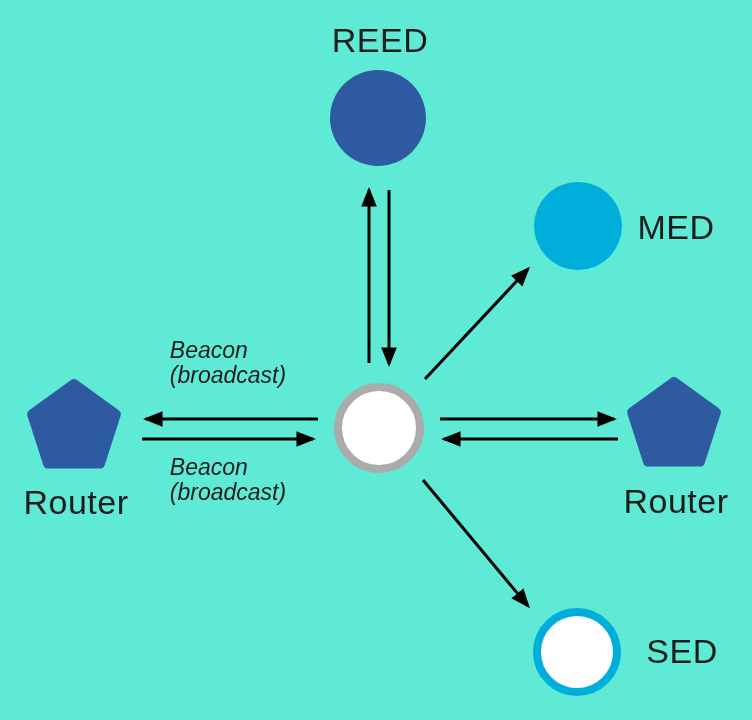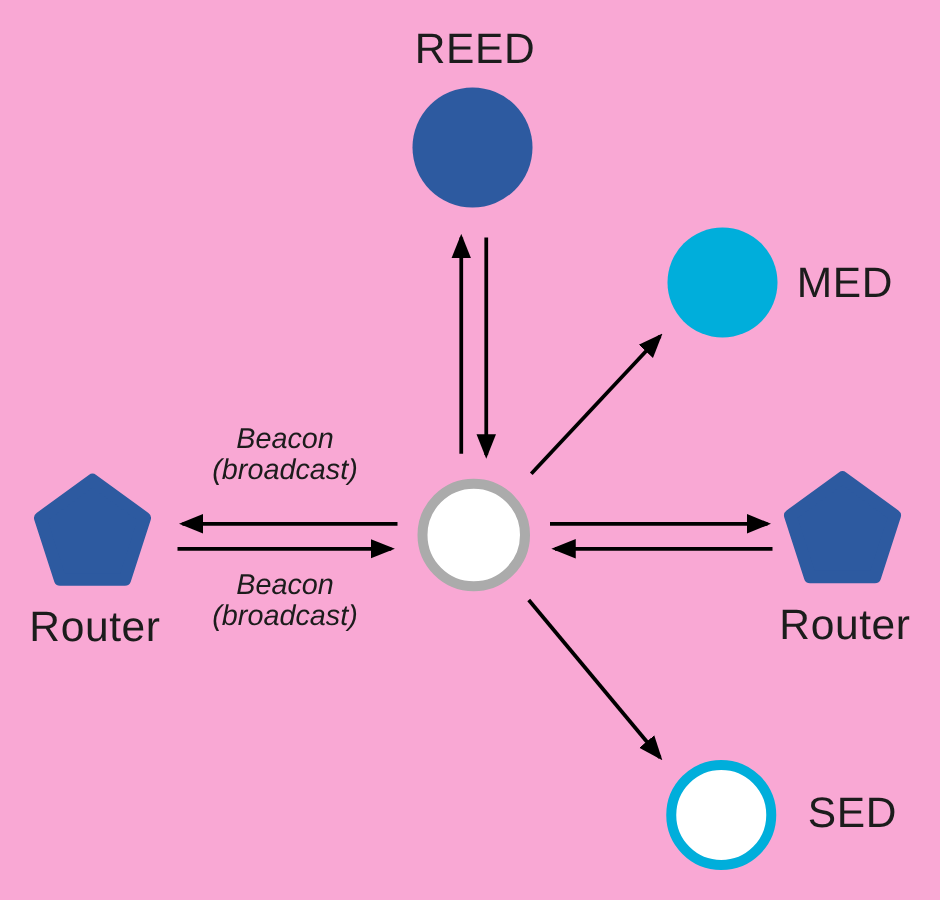--- a/index.html
+++ b/index.html
@@ -4,21 +4,21 @@
 <style>
   html, body {
     margin: 0;
     padding: 0;
     background: #ffffff;
   }
   .stage {
     position: relative;
     width: 752px;
     height: 720px;
-    background: #f9a8d4;
+    background: #5eead4;
     overflow: hidden;
     font-family: "Liberation Sans", "DejaVu Sans", sans-serif;
   }
   .stage svg {
     position: absolute;
     left: 0;
     top: 0;
   }
   .node-label {
     position: absolute;
@@ -30,21 +30,20 @@
     white-space: nowrap;
     text-align: center;
   }
   .annotation {
     position: absolute;
     transform: translate(-50%, -50%);
     font-size: 23px;
     font-style: italic;
     line-height: 25px;
     color: #1c1c1c;
-    text-align: center;
     white-space: nowrap;
   }
   .annotation span { display: block; }
 </style>
 </head>
 <body>
 
 <div class="stage">
 
   <svg width="752" height="720" viewBox="0 0 752 720">

